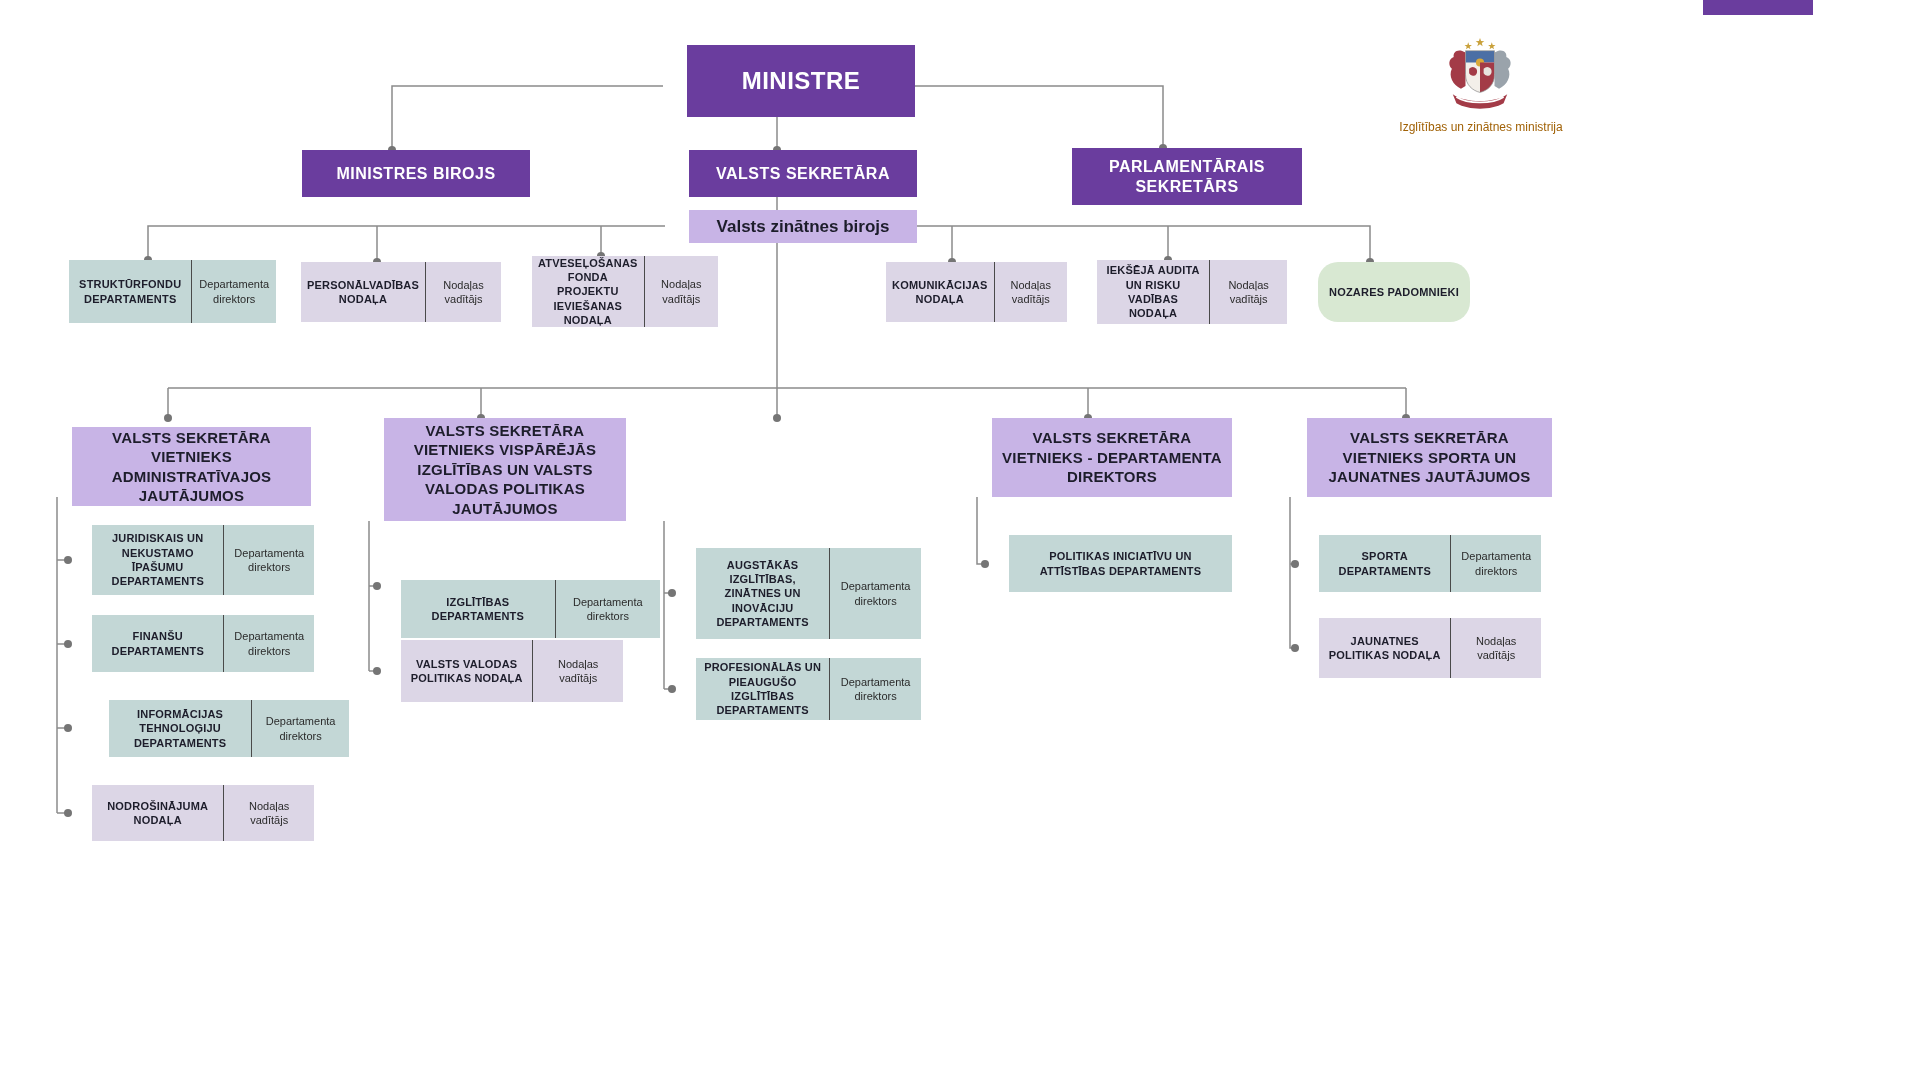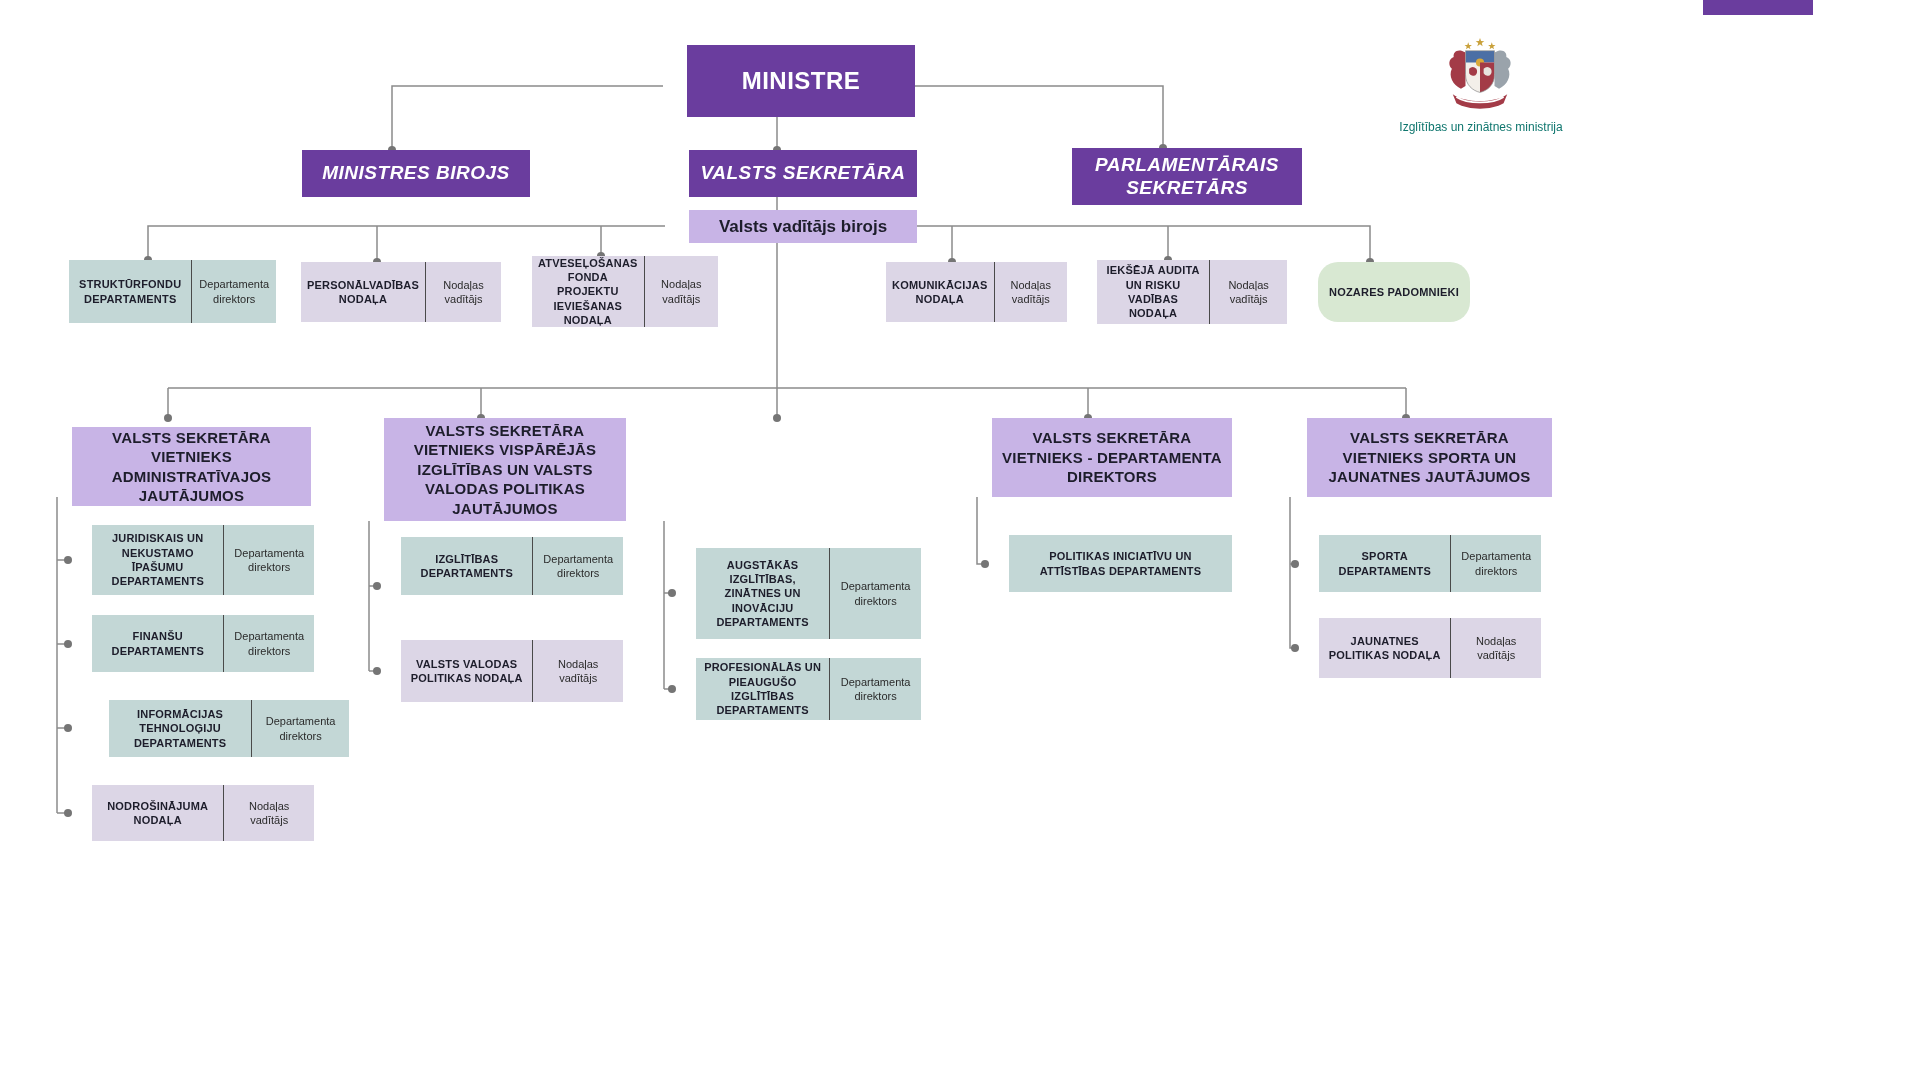--- a/index.html
+++ b/index.html
@@ -7,21 +7,21 @@
     font-family: "Liberation Sans", "DejaVu Sans", sans-serif; }
   #canvas { position: relative; width: 1920px; height: 1080px; background: #fff; }
 
   svg.layer { position: absolute; left: 0; top: 0; width: 1920px; height: 1080px; pointer-events: none; }
 
   .node { position: absolute; display: flex; align-items: center; justify-content: center;
     text-align: center; color: var(--text-dark, #1d1d2b); margin-left: 24px; }
 
   .hq { background: var(--purple-dark, #6a3d9e); color: #fff; font-weight: bold; letter-spacing: .5px; line-height: 1.2; }
   .hq-title { font-size: 24px; }
-  .hq-sub { font-size: 19px; font-style: italic; }
+  .hq-sub { font-size: 16px; }
 
   .birojs { background: var(--purple-light, #c8b4e6); font-weight: bold; font-size: 17px; }
 
   .deputy { background: var(--purple-light, #c8b4e6); font-weight: bold; font-size: 15px;
     line-height: 1.3; padding: 4px 8px; letter-spacing: .2px; }
 
   .split { display: flex; align-items: stretch; text-align: center; }
   .split .node-title { flex: 1.5; display: flex; align-items: center; justify-content: center;
     font-weight: bold; font-size: 11px; line-height: 1.3; padding: 4px 6px; letter-spacing: .2px; }
   .split .node-sep { width: 1px; background: #4a4a4a; }
@@ -32,21 +32,21 @@
 
   .variant-teal { background: var(--teal, #c3d7d6); }
   .variant-lavender { background: var(--lavender, #dcd6e6); }
   .variant-green { background: var(--green, #d8e8d2); border-radius: 20px; }
 
   #corner-bar { position: absolute; left: 1703px; top: 0; width: 110px; height: 15px;
     background: var(--purple-dark, #6a3d9e); }
 
   #logo-box { position: absolute; left: 1424px; top: 38px; width: 112px; height: 78px; }
   #logo-caption { position: absolute; left: 1396px; top: 120px; width: 170px;
-    text-align: center; font-size: 12px; line-height: 1.3; color: #0f766e; }
+    text-align: center; font-size: 12px; line-height: 1.3; color: #a16207; }
 </style>
 </head>
 <body>
 
 <div id="canvas">
 
   <svg class="layer" viewBox="0 0 1920 1080">
     <g stroke="#8b8b8b" stroke-width="1.5" fill="none">
       <path d="M777,117 L777,150"></path>
       <path d="M663,86 L392,86 L392,150"></path>
@@ -111,21 +111,21 @@
   <div id="corner-bar"></div>
 
   <div class="node hq hq-title" style="left:663px;top:45px;width:228px;height:72px">MINISTRE</div>
 
   <div class="node hq hq-sub" style="left:278px;top:150px;width:228px;height:47px">MINISTRES BIROJS</div>
 
   <div class="node hq hq-sub" style="left:665px;top:150px;width:228px;height:47px">VALSTS SEKRETĀRA</div>
 
   <div class="node hq hq-sub" style="left:1048px;top:148px;width:230px;height:57px;padding:0 4px">PARLAMENTĀRAIS SEKRETĀRS</div>
 
-  <div class="node birojs" style="left:665px;top:210px;width:228px;height:33px">Valsts vadītājs birojs</div>
+  <div class="node birojs" style="left:665px;top:210px;width:228px;height:33px">Valsts zinātnes birojs</div>
 
   <div class="node split variant-teal" style="left:45px;top:260px;width:207px;height:63px">
     <div class="node-title">STRUKTŪRFONDU DEPARTAMENTS</div>
     <div class="node-sep"></div>
     <div class="node-role">Departamenta direktors</div>
   </div>
 
   <div class="node split variant-lavender" style="left:277px;top:262px;width:200px;height:60px">
     <div class="node-title">PERSONĀLVADĪBAS NODAĻA</div>
     <div class="node-sep"></div>
@@ -177,21 +177,21 @@
     <div class="node-title">INFORMĀCIJAS TEHNOLOĢIJU DEPARTAMENTS</div>
     <div class="node-sep"></div>
     <div class="node-role">Departamenta direktors</div>
   </div>
   <div class="node split variant-lavender" style="left:68px;top:785px;width:222px;height:56px">
     <div class="node-title">NODROŠINĀJUMA NODAĻA</div>
     <div class="node-sep"></div>
     <div class="node-role">Nodaļas vadītājs</div>
   </div>
 
-  <div class="node split variant-teal" style="left:377px;top:537px;width:222px;height:58px">
+  <div class="node split variant-teal" style="left:377px;top:580px;width:259px;height:58px">
     <div class="node-title">IZGLĪTĪBAS DEPARTAMENTS</div>
     <div class="node-sep"></div>
     <div class="node-role">Departamenta direktors</div>
   </div>
   <div class="node split variant-lavender" style="left:377px;top:640px;width:222px;height:62px">
     <div class="node-title">VALSTS VALODAS POLITIKAS NODAĻA</div>
     <div class="node-sep"></div>
     <div class="node-role">Nodaļas vadītājs</div>
   </div>
 

